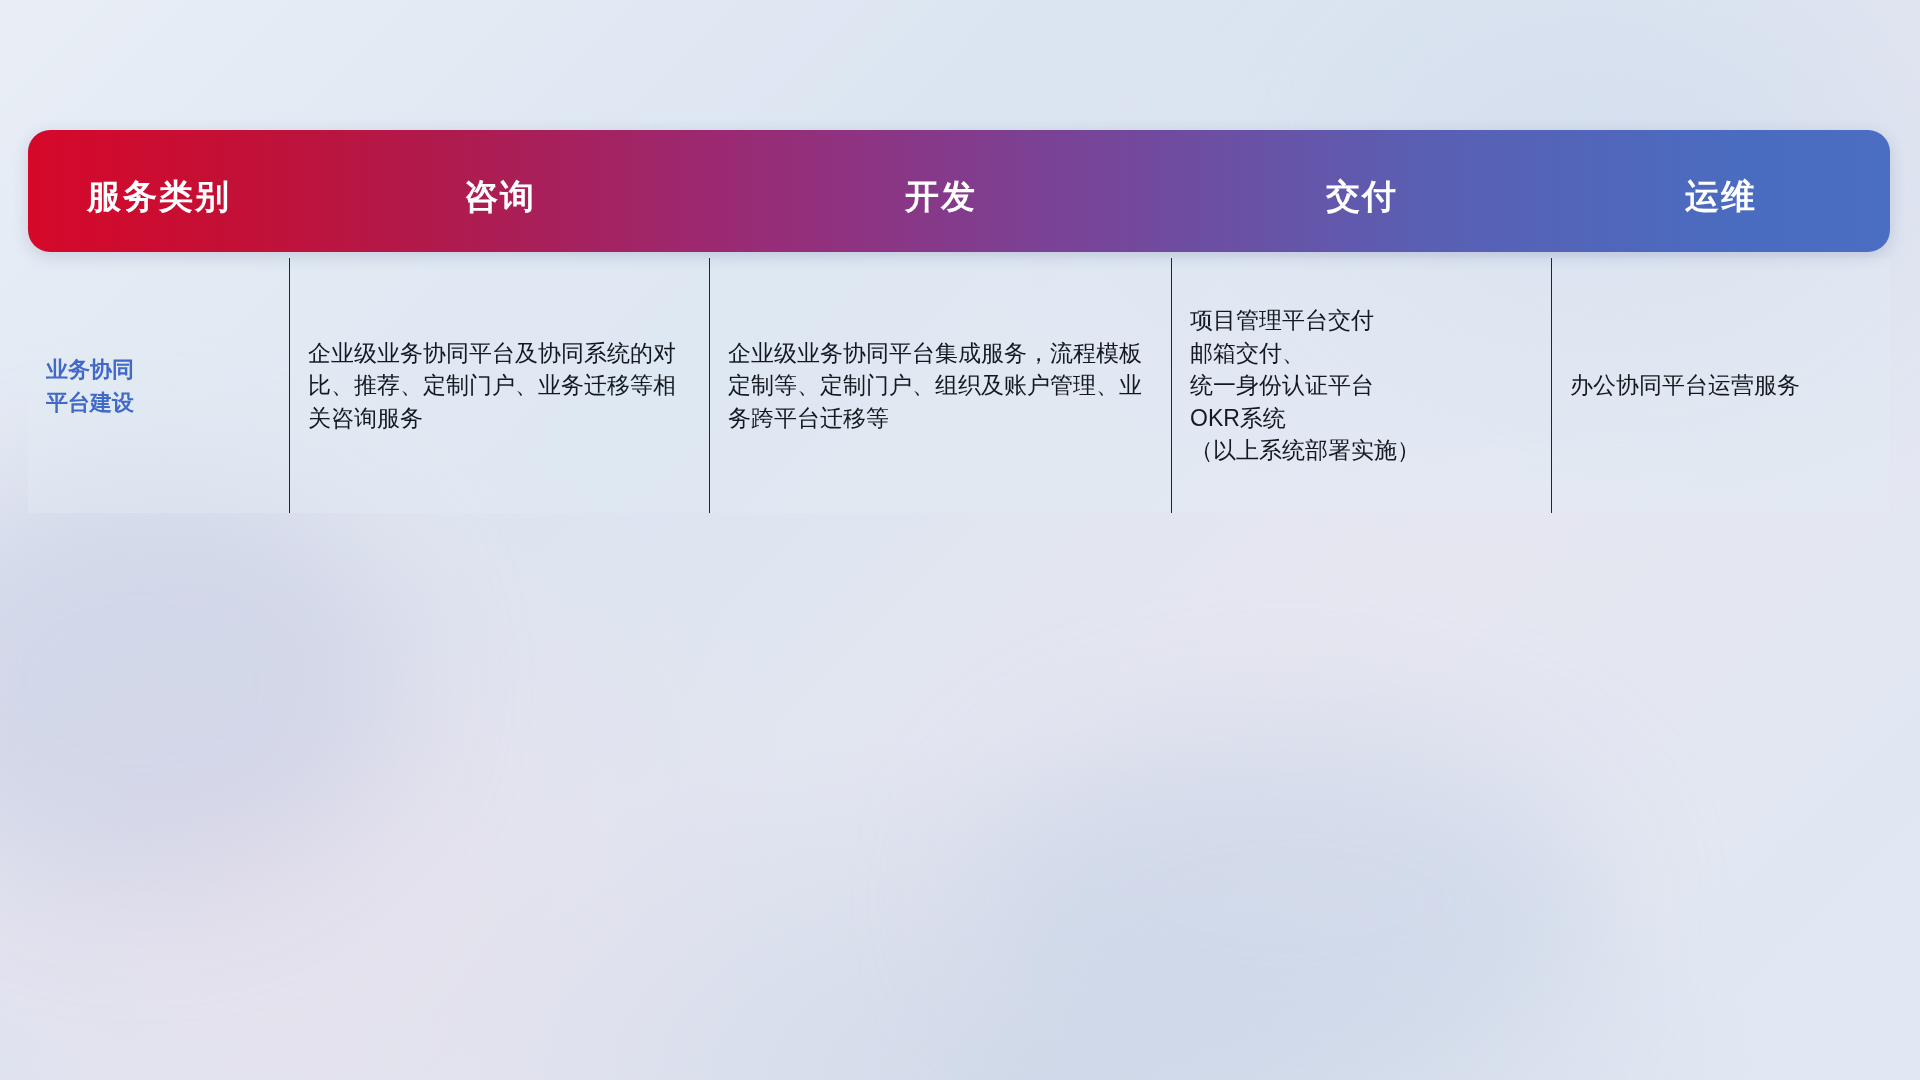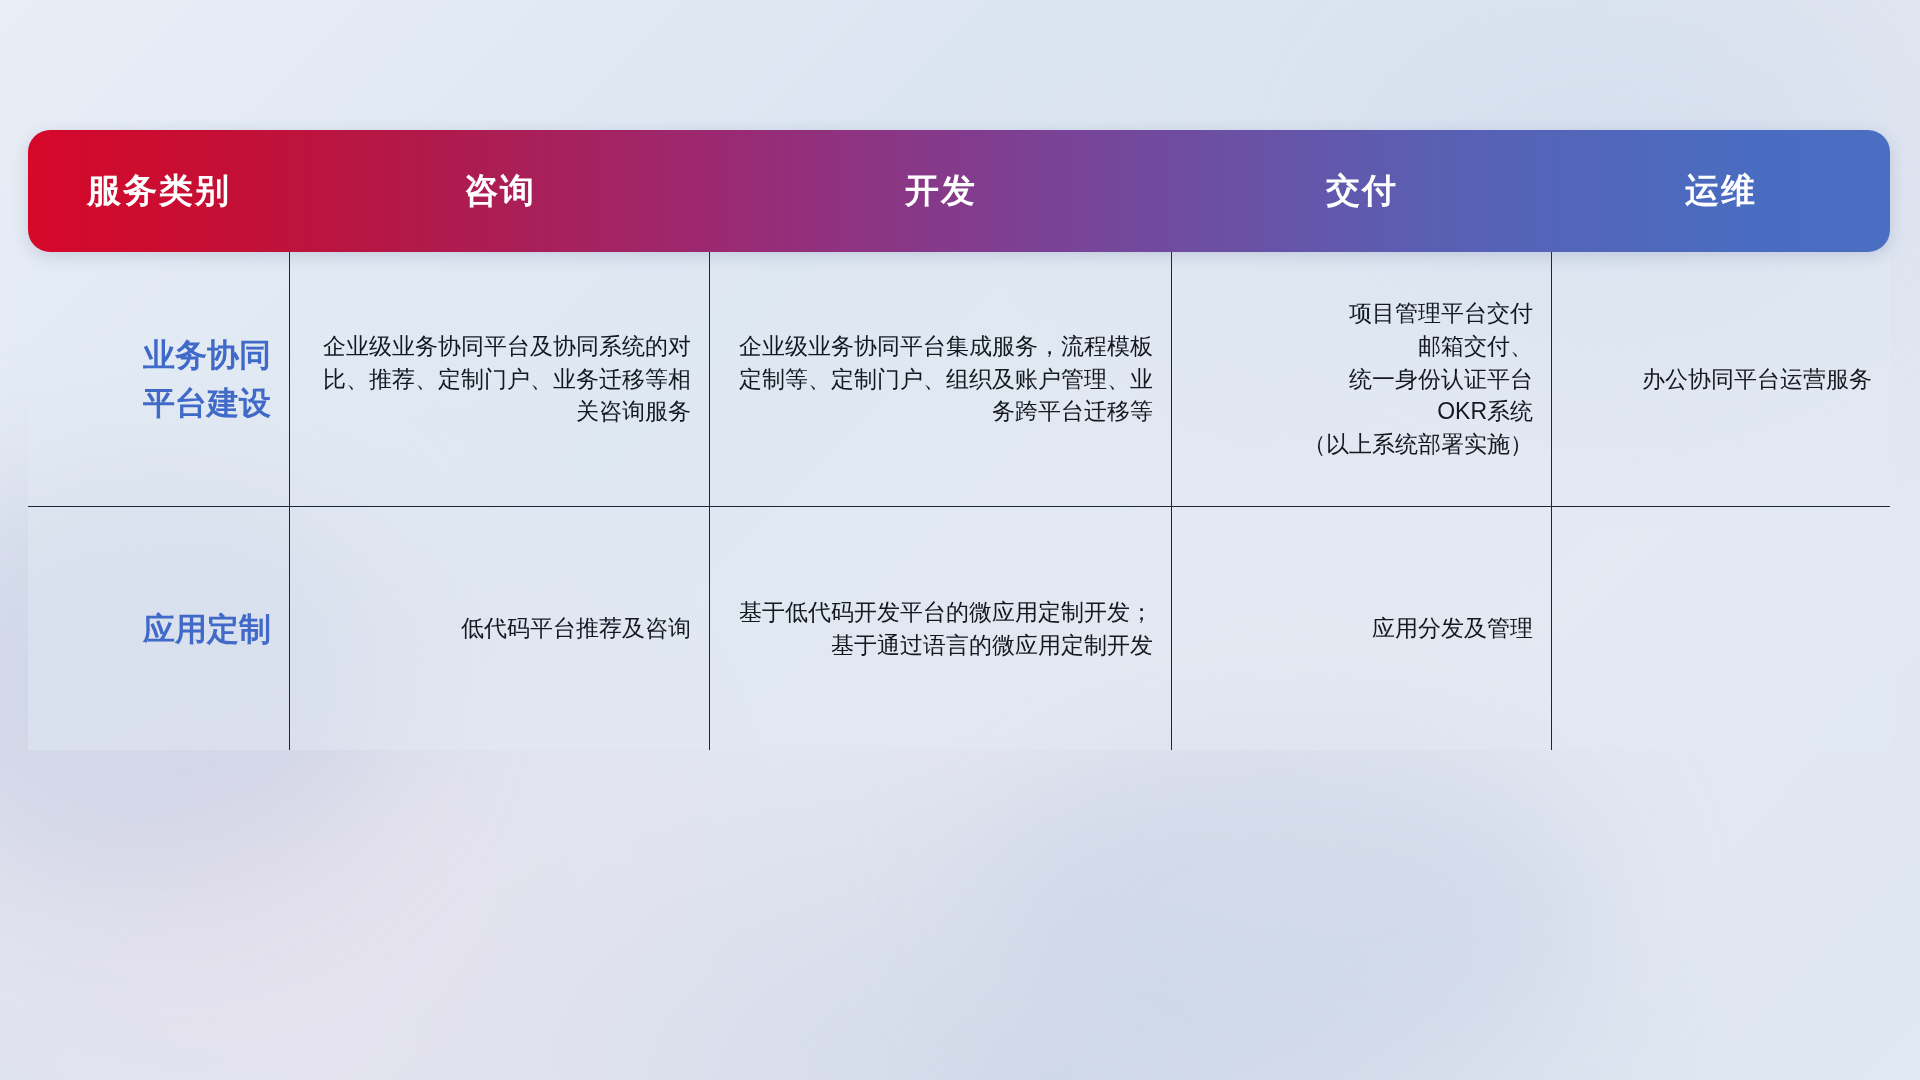--- a/index.html
+++ b/index.html
@@ -30,21 +30,21 @@
     pointer-events: none;
   }
   .blob-a { width: 520px; height: 420px; left: -120px; top: 470px; background: rgba(196,206,228,0.55); }
   .blob-b { width: 620px; height: 360px; left: 980px; top: 720px; background: rgba(200,212,232,0.5); }
   .blob-c { width: 480px; height: 300px; left: 1380px; top: 40px;  background: rgba(214,222,238,0.5); }
 
   
   .table-wrap {
     position: absolute;
     left: 28px;
-    top: 130px;
+    top: 136px;
     width: 1862px;
   }
 
   table.svc {
     width: 100%;
     border-collapse: separate;
     border-spacing: 0;
     table-layout: fixed;
   }
 
@@ -87,38 +87,38 @@
 
   
   tbody td {
     border-right: 1px solid #1d2738;
     border-bottom: 1px solid #1d2738;
     background: rgba(226,234,243,0.45);
     padding: 14px 18px;
     font-size: 23px;
     line-height: 1.42;
     color: #14181f;
-    text-align: right;
+    text-align: left;
     vertical-align: middle;
     word-break: break-word;
   }
   tbody tr td:first-child {
     border-left: none;
   }
   tbody tr td:last-child {
     border-right: none;
   }
   tbody tr:last-child td {
     border-bottom: none;
   }
 
   td.cat {
     color: #4169c8;
     font-weight: bold;
-    font-size: 32px;
+    font-size: 22px;
     line-height: 1.5;
     border-right: 1px solid #1d2738;
   }
 
   
   col.c0 { width: 262px; }
   col.c1 { width: 420px; }
   col.c2 { width: 462px; }
   col.c3 { width: 380px; }
   col.c4 { width: 338px; }
@@ -163,24 +163,16 @@
 平台建设</td>
           <td class="multiline">企业级业务协同平台及协同系统的对比、推荐、定制门户、业务迁移等相关咨询服务</td>
           <td class="multiline">企业级业务协同平台集成服务，流程模板定制等、定制门户、组织及账户管理、业务跨平台迁移等</td>
           <td class="multiline">项目管理平台交付
 邮箱交付、
 统一身份认证平台
 OKR系统
 （以上系统部署实施）</td>
           <td class="multiline">办公协同平台运营服务</td>
         </tr>
-        <tr class="r2">
-          <td class="cat multiline">应用定制</td>
-          <td class="multiline">低代码平台推荐及咨询</td>
-          <td class="multiline">基于低代码开发平台的微应用定制开发；
-基于通过语言的微应用定制开发</td>
-          <td class="multiline">应用分发及管理</td>
-          <td class="multiline"></td>
-        </tr>
       </tbody>
     </table>
   </div>
 </div>
 
 </body></html>

